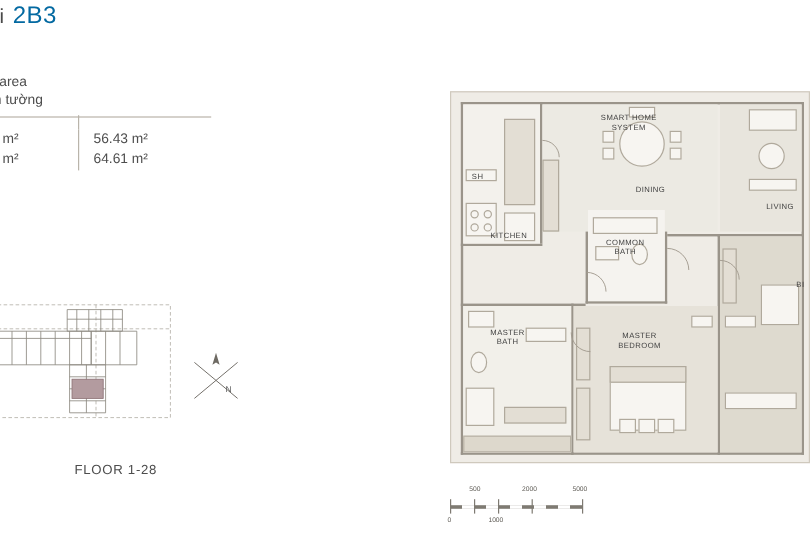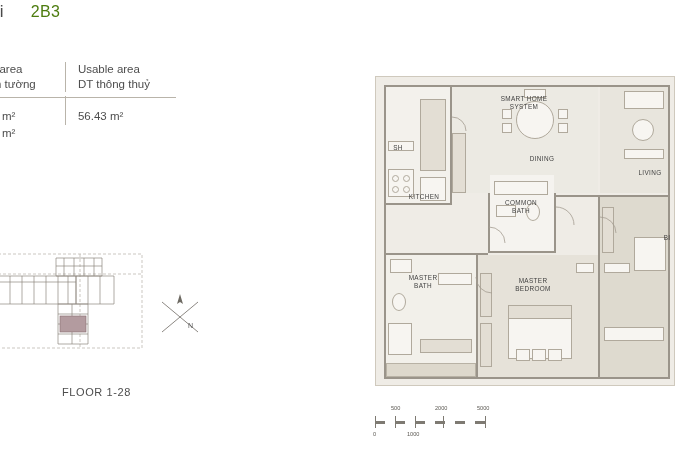--- a/index.html
+++ b/index.html
@@ -32,24 +32,23 @@
     display: flex;
     align-items: baseline;
     gap: 7px;
   }
   .title-prefix {
     font-size: 17px;
     color: #4a4a4a;
     letter-spacing: .2px;
   }
   .title-code {
-    font-size: 16px;
-    color: #4d7c0f;
+    font-size: 20px;
+    color: #0369a1;
     letter-spacing: .4px;
-    margin-left: 20px;
   }
 
   
   .area-table {
     position: absolute;
     left: -14px;
     top: 62px;
     width: 230px;
     font-size: 11.5px;
     color: #4d4d4d;
@@ -211,35 +210,32 @@
   <div class="title-row">
     <span class="title-prefix">ại</span>
     <span class="title-code">2B3</span>
   </div>
 
   <div class="area-table">
     <div class="area-head">
       <div class="col1">
         <div>or area</div>
         <div>tim tường</div>
-      </div>
-      <div class="col2">
-        <div>Usable area</div>
-        <div>DT thông thuỷ</div>
       </div>
     </div>
     <div class="head-rule"></div>
     <div class="area-rows">
       <div class="vline-tail"></div>
       <div class="area-row">
         <div class="col1">82 m²</div>
         <div class="col2">56.43 m²</div>
       </div>
       <div class="area-row">
         <div class="col1">82 m²</div>
+        <div class="col2">64.61 m²</div>
       </div>
     </div>
   </div>
 
   <div class="keyplan">
     <svg width="190" height="110" viewBox="0 0 190 110">
       <g fill="none" stroke="#8c8880" stroke-width="0.7">
 
         <g stroke-dasharray="3,2" stroke="#b4b0a8">
           <path d="M22 8 H166 V102 H22 Z"></path>

